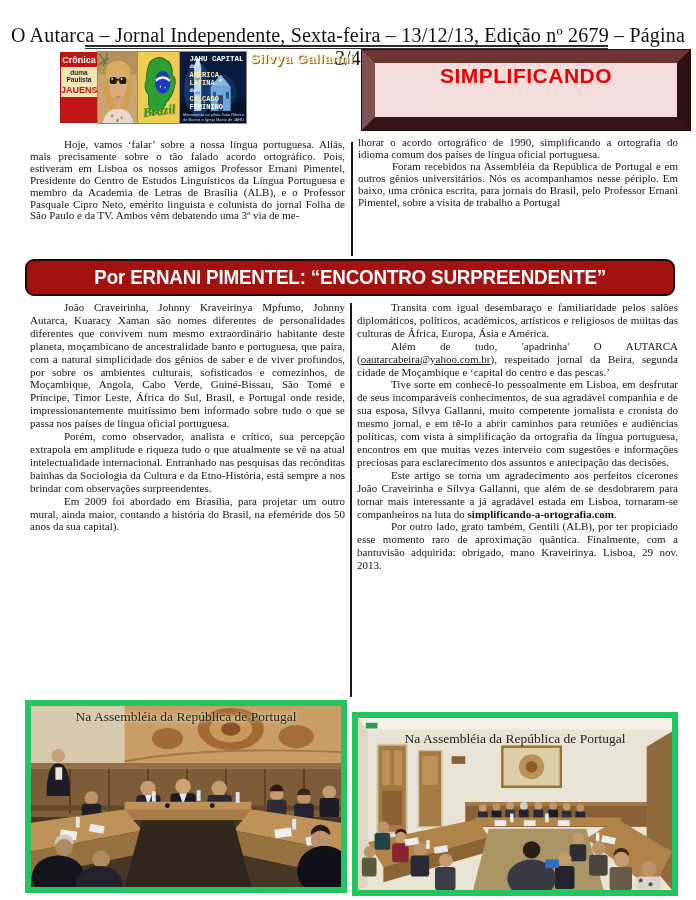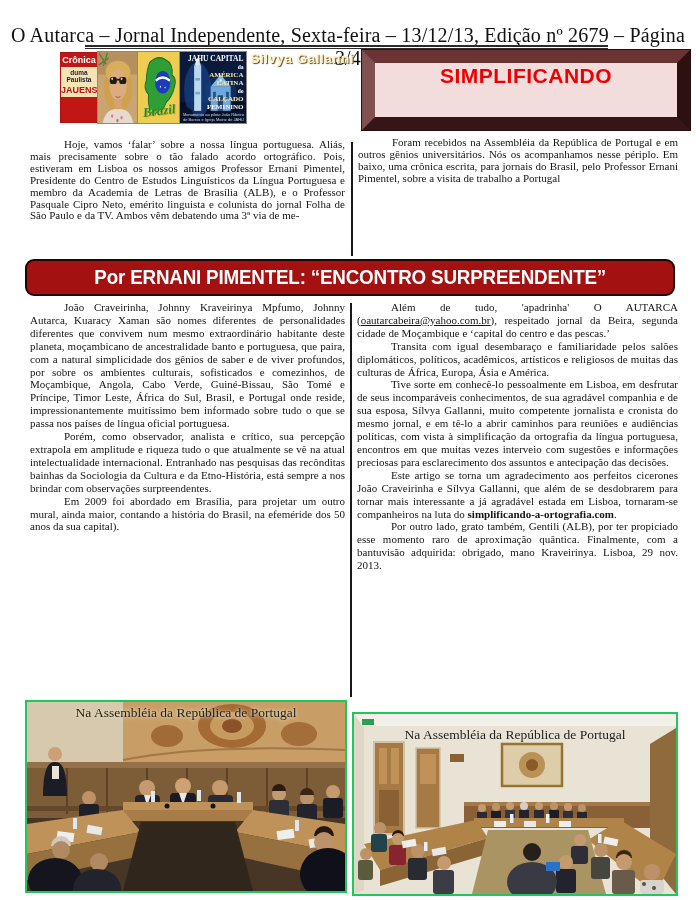--- a/index.html
+++ b/index.html
@@ -19,22 +19,22 @@
   .lb-top{background:#c01616;color:#fff;font:bold 9px "Liberation Sans",sans-serif;
     text-align:center;padding:2px 0;}
   .lb-mid{color:#23233d;font:bold 6.5px "Liberation Sans",sans-serif;text-align:center;padding:2px 0 1px;}
   .lb-jau{color:#c01212;font:bold 9px "Liberation Sans",sans-serif;text-align:center;padding:1px 0 2px;}
   .lb-bottom{background:#c01616;flex:1;}
   .seg{overflow:hidden;}
   .seg svg{display:block;width:100%;height:100%;}
   .author-photo{width:68px;outline:1px solid #8a8a8a;}
   .brazil-img{width:72px;outline:1px solid #8a8a8a;}
   .jahu-img{width:112px;outline:1px solid #8a8a8a;background:#091a3d;}
-  .jahu-text{position:absolute;top:3px;right:3px;text-align:right;
-    font-family:Liberation Serif, serif;line-height:8px;}
+  .jahu-text{position:absolute;top:3px;right:3px;
+    font-family:Liberation Mono, monospace;line-height:8px;}
   .jt-big{font-weight:bold;font-size:7.5px;color:#ffffff;}
   .jt-sm{font-weight:bold;font-size:5.5px;color:#ffffff;}
   .jt-y{font-weight:bold;font-size:7px;color:#ffe9a0;}
   .jt-w{font-weight:bold;font-size:7px;color:#ffffff;}
   .jahu-cap{position:absolute;bottom:1px;left:0;width:100%;text-align:center;
     font:4px "Liberation Sans",sans-serif;color:#cfd8e0;}
   .brazil-script{position:absolute;bottom:4px;left:0;width:100%;text-align:center;
     font:italic bold 13px "Liberation Serif",serif;color:#1f8c2a;
     transform:rotate(-7deg);text-shadow:1px 1px 0 #d8b030;}
   .author-name{position:absolute;left:4px;bottom:1px;white-space:nowrap;
@@ -65,21 +65,21 @@
   .site{font-weight:bold;}
 
   
   .banner{position:absolute;left:25px;top:259px;width:650px;height:37px;box-sizing:border-box;
     background:#a31111;border:2px solid #1c0606;border-radius:9px;
     display:flex;align-items:center;justify-content:center;}
   .banner span{font:bold 20px "Liberation Sans",sans-serif;color:#ffffff;
     transform:scaleX(.94);letter-spacing:-.2px;white-space:nowrap;}
 
   
-  .photo{position:absolute;box-sizing:border-box;border:2px solid #22c55e;overflow:hidden;background:#5a4a3a;}
+  .photo{position:absolute;box-sizing:border-box;border:6px solid #22c55e;overflow:hidden;background:#5a4a3a;}
   .photo svg{display:block;width:100%;height:100%;}
   .photo-left{left:25px;top:700px;width:322px;height:193px;}
   .photo-right{left:352px;top:712px;width:326px;height:184px;}
   .photo-caption{position:absolute;left:0;right:0;text-align:center;
     font-size:13.5px;color:#22221f;}
   .cap-left{top:3px;text-shadow:0 0 3px #e8d8b8,0 0 5px #e8d8b8;}
   .cap-right{top:13px;}
 </style>
 </head>
 <body>
@@ -166,36 +166,37 @@
 
 <div class="headline-box">
   <div class="hl">SIMPLIFICANDO</div>
 </div>
 
 <div class="intro-col intro-left">
   <p>Hoje, vamos ‘falar’ sobre a nossa língua portuguesa. Aliás, mais precisamente sobre o tão falado acordo ortográfico. Pois, estiveram em Lisboa os nossos amigos Professor Ernani Pimentel, Presidente do Centro de Estudos Linguísticos da Língua Portuguesa e membro da Academia de Letras de Brasília (ALB), e o Professor Pasquale Cipro Neto, emérito linguista e colunista do jornal Folha de São Paulo e da TV. Ambos vêm debatendo uma 3ª via de me-</p>
 </div>
 <div class="vdiv vdiv-top"></div>
 <div class="intro-col intro-right">
+  <p class="noindent">lhorar o acordo ortográfico de 1990, simplificando a ortografia do idioma comum dos países de língua oficial portuguesa.</p>
   <p>Foram recebidos na Assembléia da República de Portugal e em outros gênios universitários. Nós os acompanhamos nesse périplo. Em baixo, uma crônica escrita, para jornais do Brasil, pelo Professor Ernani Pimentel, sobre a visita de trabalho a Portugal</p>
 </div>
 
 <div class="banner">
   <span>Por ERNANI PIMENTEL: “ENCONTRO SURPREENDENTE”</span>
 </div>
 
 <div class="article-col article-left">
   <p>João Craveirinha, Johnny Kraveirinya Mpfumo, Johnny Autarca, Kuaracy Xaman são nomes diferentes de personalidades diferentes que convivem num mesmo extraordinário habitante deste planeta, moçambicano de ancestralidade banto e portuguesa, que paira, com a natural simplicidade dos gênios de saber e de viver profundos, por sobre os ambientes culturais, sofisticados e comezinhos, de Moçambique, Angola, Cabo Verde, Guiné-Bissau, São Tomé e Príncipe, Timor Leste, África do Sul, Brasil, e Portugal onde reside, impressionantemente muitíssimo bem informado sobre tudo o que se passa nos países de língua oficial portuguesa.</p>
   <p>Porém, como observador, analista e crítico, sua percepção extrapola em amplitude e riqueza tudo o que atualmente se vê na atual intelectualidade internacional. Entranhado nas pesquisas das recônditas bainhas da Sociologia da Cultura e da Etno-História, está sempre a nos brindar com observações surpreendentes.</p>
   <p>Em 2009 foi abordado em Brasília, para projetar um outro mural, ainda maior, contando a história do Brasil, na efeméride dos 50 anos da sua capital).</p>
 </div>
 <div class="vdiv vdiv-main"></div>
 <div class="article-col article-right">
+  <p>Transita com igual desembaraço e familiaridade pelos salões diplomáticos, políticos, acadêmicos, artísticos e religiosos de muitas das culturas de África, Europa, Ásia e América.</p>
   <p><span>Além de tudo, 'apadrinha' O AUTARCA (</span><span class="email">oautarcabeira@yahoo.com.br</span><span>), respeitado jornal da Beira, segunda cidade de Moçambique e ‘capital do centro e das pescas.’</span></p>
-  <p>Transita com igual desembaraço e familiaridade pelos salões diplomáticos, políticos, acadêmicos, artísticos e religiosos de muitas das culturas de África, Europa, Ásia e América.</p>
   <p>Tive sorte em conhecê-lo pessoalmente em Lisboa, em desfrutar de seus incomparáveis conhecimentos, de sua agradável companhia e de sua esposa, Sílvya Gallanni, muito competente jornalista e cronista do mesmo jornal, e em tê-lo a abrir caminhos para reuniões e audiências políticas, com vista à simplificação da ortografia da língua portuguesa, encontros em que muitas vezes interveio com sugestões e informações preciosas para esclarecimento dos assuntos e antecipação das decisões.</p>
   <p><span>Este artigo se torna um agradecimento aos perfeitos cicerones João Craveirinha e Sílvya Gallanni, que além de se desdobrarem para tornar mais interessante a já agradável estada em Lisboa, tornaram-se companheiros na luta do </span><span class="site">simplificando-a-ortografia.com</span><span>.</span></p>
   <p>Por outro lado, grato também, Gentili (ALB), por ter propiciado esse momento raro de aproximação quântica. Finalmente, com a bantuvisão adquirida: obrigado, mano Kraveirinya. Lisboa, 29 nov. 2013.</p>
 </div>
 
 <div class="photo photo-left">
   <svg viewBox="0 0 318 189" preserveAspectRatio="none">
     <rect width="318" height="189" fill="#473526"></rect>
     <rect x="0" y="0" width="318" height="60" fill="#d7c9ae"></rect>
     <rect x="96" y="0" width="222" height="60" fill="#c89e66"></rect>

